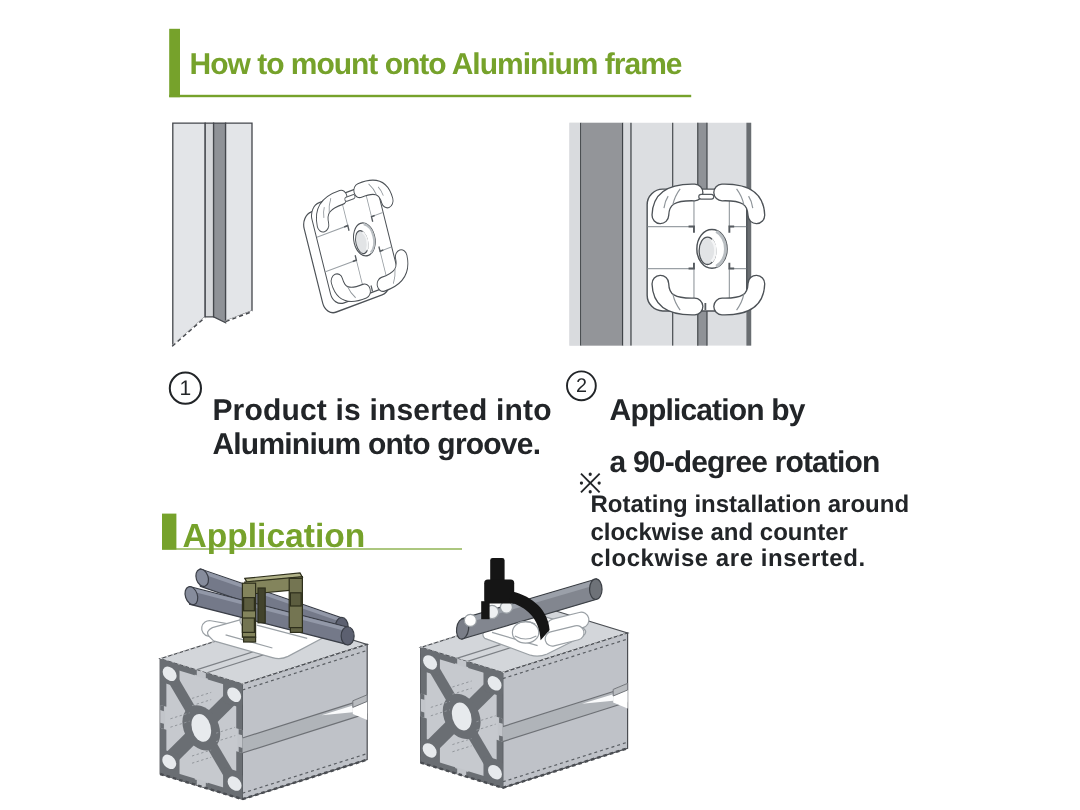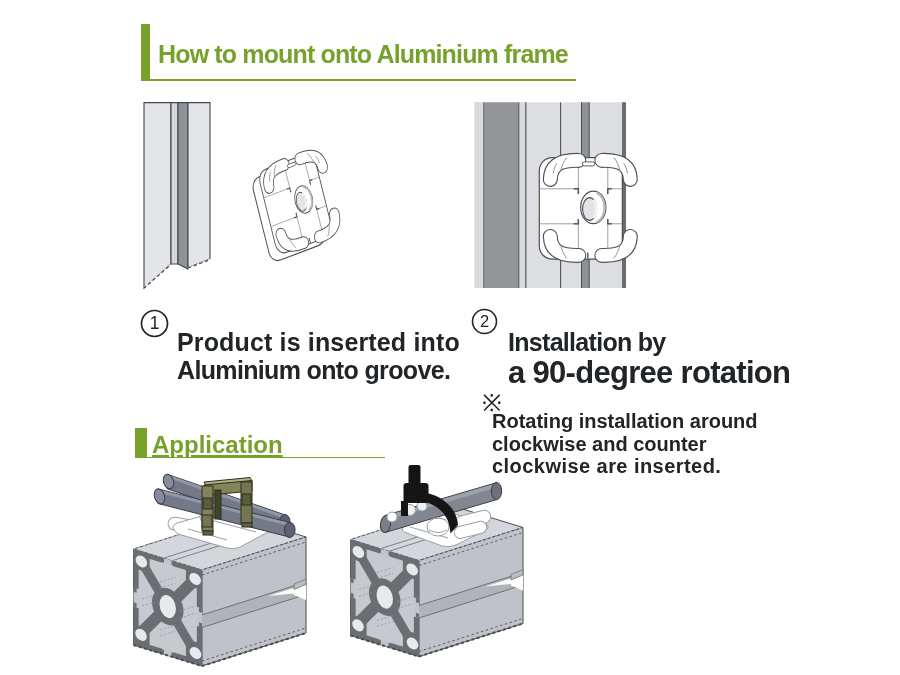--- a/index.html
+++ b/index.html
@@ -114,28 +114,28 @@
   <circle cx="14.5" cy="14.5" r="13" fill="none" stroke="#222528" stroke-width="1.7"></circle>
   <text x="14.5" y="20" text-anchor="middle" font-size="17.5" fill="#222528" font-family="Liberation Sans">1</text>
 </svg>
 <div class="abs cap" style="left:177px;top:307.5px;font-size:25px;letter-spacing:0.15px;">Product is inserted into</div>
 <div class="abs cap" style="left:177px;top:336.4px;font-size:25px;letter-spacing:-0.65px;">Aluminium onto groove.</div>
 
 <svg class="abs" style="left:471px;top:308px;" width="27" height="27" viewBox="0 0 27 27">
   <circle cx="13.5" cy="13.5" r="12" fill="none" stroke="#222528" stroke-width="1.6"></circle>
   <text x="13.5" y="18.7" text-anchor="middle" font-size="16.5" fill="#222528" font-family="Liberation Sans">2</text>
 </svg>
-<div class="abs cap" style="left:508px;top:308px;font-size:25px;letter-spacing:-0.7px;">Installation by</div>
-<div class="abs cap" style="left:508px;top:335px;font-size:31px;letter-spacing:-0.7px;">a 90-degree rotation</div>
+<div class="abs cap" style="left:508px;top:308px;font-size:25px;letter-spacing:-0.7px;">Application by</div>
+<div class="abs cap" style="left:508px;top:351px;font-size:25px;letter-spacing:-0.7px;">a 90-degree rotation</div>
 
 <div class="abs" style="left:482px;top:386px;font-size:23.5px;color:#222528;">※</div>
 <div class="abs cap" style="left:492px;top:390.4px;font-size:20px;line-height:22.5px;letter-spacing:0px;">Rotating installation around<br>clockwise and counter<br><span style="letter-spacing:0.45px;">clockwise are inserted.</span></div>
 
 <div class="abs hbar" style="left:135px;top:428px;width:11.5px;height:29.5px;"></div>
-<div class="abs htxt" style="left:152px;top:431px;font-size:24px;letter-spacing:0px;text-decoration:underline;">Application</div>
+<div class="abs htxt" style="left:152px;top:431px;font-size:28px;letter-spacing:0px;">Application</div>
 <div class="abs hbar" style="left:135px;top:456.7px;width:250px;height:1.8px;"></div>
 
 <svg class="abs" style="left:100px;top:460px;" width="560" height="215" viewBox="0 0 560 215">
 
 <defs>
   <g id="block">
 
     <polygon points="33.5,89 102,110 102,206 33.5,185" fill="#c6c9ce" stroke="#4a4d52" stroke-width="1"></polygon>
 
     <polygon points="33.5,89 102,110 206,77 137.5,56" fill="#d3d6da" stroke="#4a4d52" stroke-width="1"></polygon>

